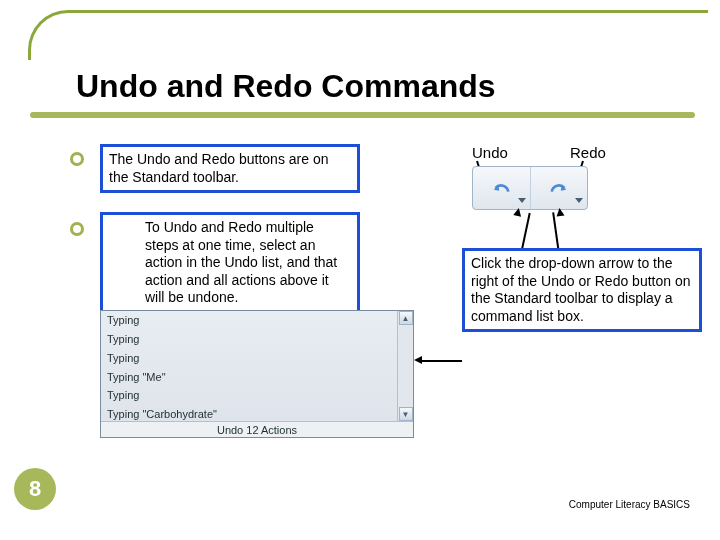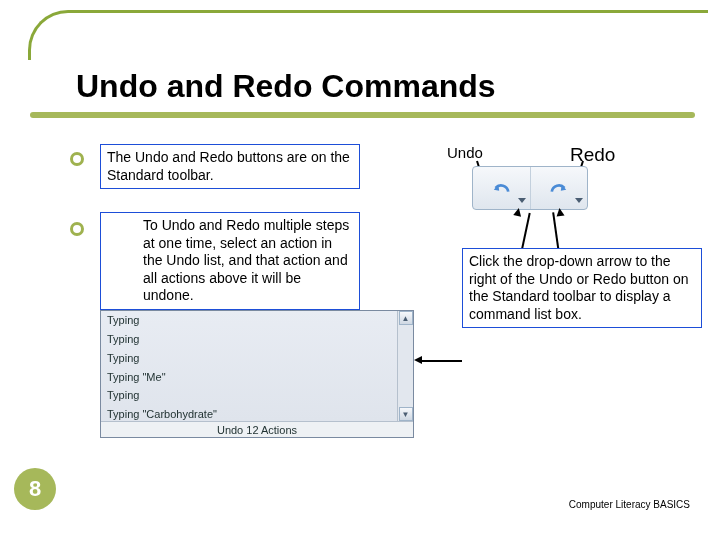--- a/index.html
+++ b/index.html
@@ -46,31 +46,31 @@
     height: 14px;
     border: 3px solid #9fb24f;
     border-radius: 50%;
   }
   .bullet1 { top: 152px; left: 70px; }
   .bullet2 { top: 222px; left: 70px; }
   
   .textbox {
     position: absolute;
     background: #fff;
-    border: 1px solid #1d4ed8;
+    border: 3px solid #1d4ed8;
     padding: 4px 6px;
     font-size: 14px;
     line-height: 1.25;
   }
   .tb1 { top: 144px; left: 100px; width: 260px; }
   .tb2 { top: 212px; left: 100px; width: 260px; padding-left: 42px; }
   .tb3 { top: 248px; left: 462px; width: 240px; }
   
-  .label-undo { position: absolute; top: 144px; left: 447px; font-size: 15px; }
-  .label-redo { position: absolute; top: 144px; left: 570px; font-size: 19px; }
+  .label-undo { position: absolute; top: 144px; left: 472px; font-size: 15px; }
+  .label-redo { position: absolute; top: 144px; left: 570px; font-size: 15px; }
   
   .toolbar-group {
     position: absolute;
     top: 166px;
     left: 472px;
     width: 116px;
     height: 44px;
     background: linear-gradient(#f6f8fb, #dfe6ee);
     border: 1px solid #9fb4c9;
     border-radius: 4px;

